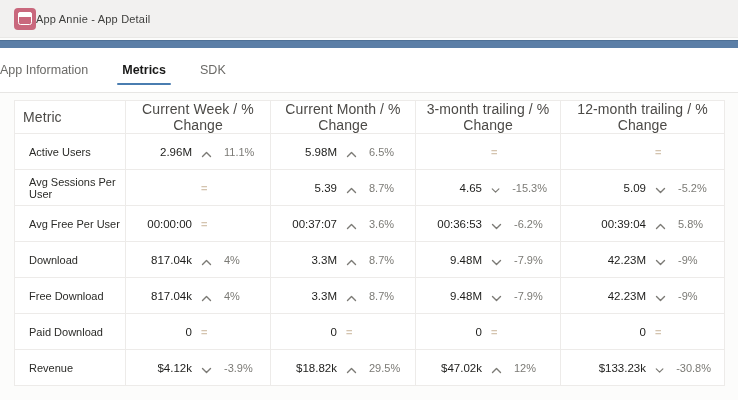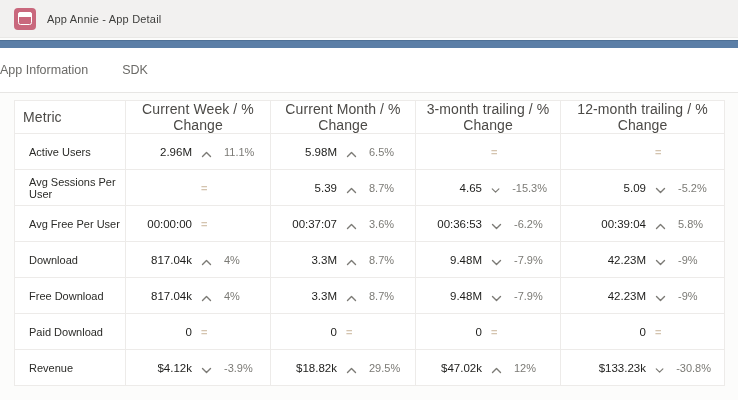--- a/index.html
+++ b/index.html
@@ -21,21 +21,21 @@
     border-radius:4px; position:relative; flex:none;
   }
   .appicon .win {
     position:absolute; left:4px; top:4.5px; width:14px; height:12.5px;
     border:1.3px solid #ffffff; border-radius:2.5px;
   }
   .appicon .winbar {
     position:absolute; left:4px; top:4.5px; width:14px; height:5px;
     background:#ffffff; border-radius:2.5px 2.5px 0 0;
   }
-  .apptitle { margin-left:11px; font-size:11px; color:#3e3e3c; letter-spacing:.2px;text-align:center; }
+  .apptitle { font-size:11px; color:#3e3e3c; letter-spacing:.2px;text-align:center; }
   
   .bluebar {
     height:8px; background:var(--accent-band,#5b7ea6);
     margin-top:2px; border-top:1px solid #4e7096;
   }
   
   .tabs {
     display:flex; gap:34px; height:45px;
     align-items:center; background:#ffffff; border-bottom:1px solid #e7e6e4;
   }
@@ -79,20 +79,21 @@
     <span class="win"></span>
     <span class="winbar"></span>
   </div>
   <div class="apptitle">App Annie - App Detail</div>
 </div>
 
 <div class="bluebar"></div>
 
 <div class="tabs">
   <div class="tab">App Information</div>
+  <div class="tab active">Metrics</div>
   <div class="tab">SDK</div>
 </div>
 
 <div class="tablewrap">
   <table>
     <colgroup>
       <col style="width:111px">
         <col style="width:145px">
         <col style="width:145px">
       <col style="width:145px">

